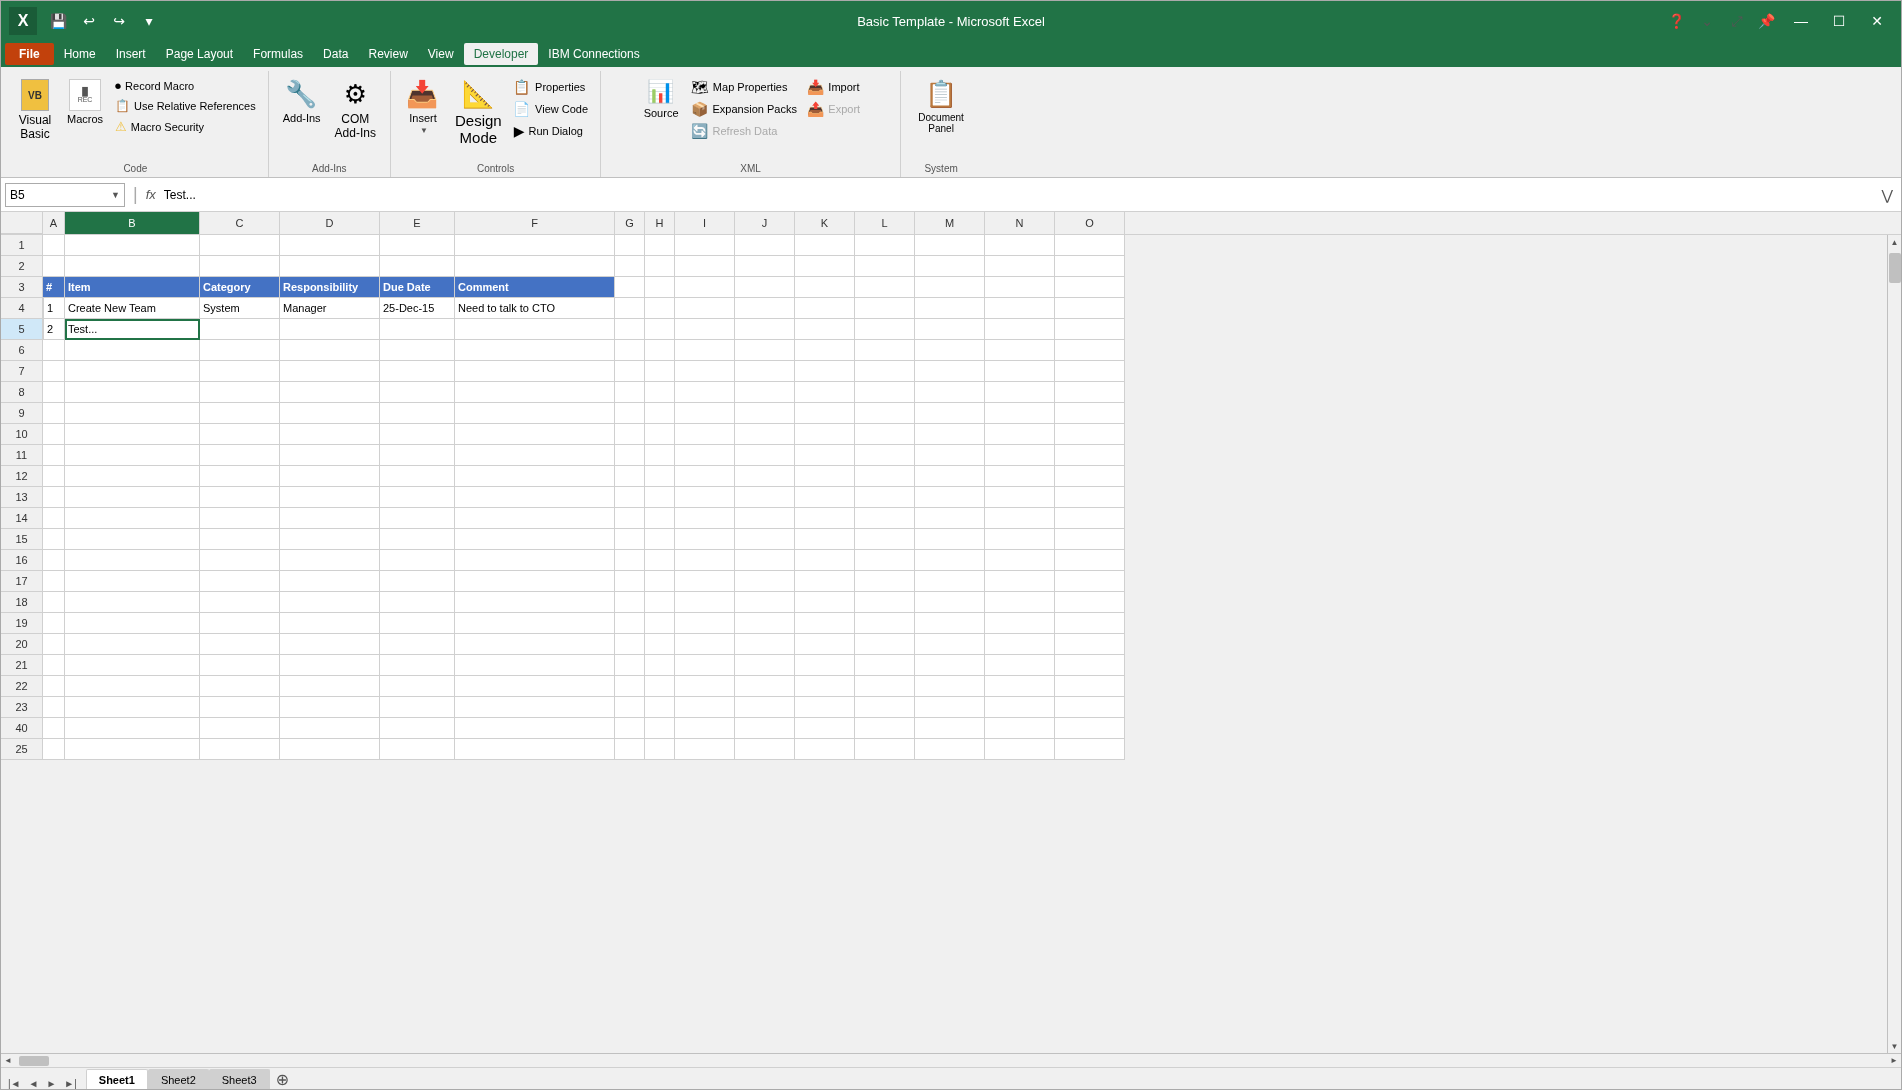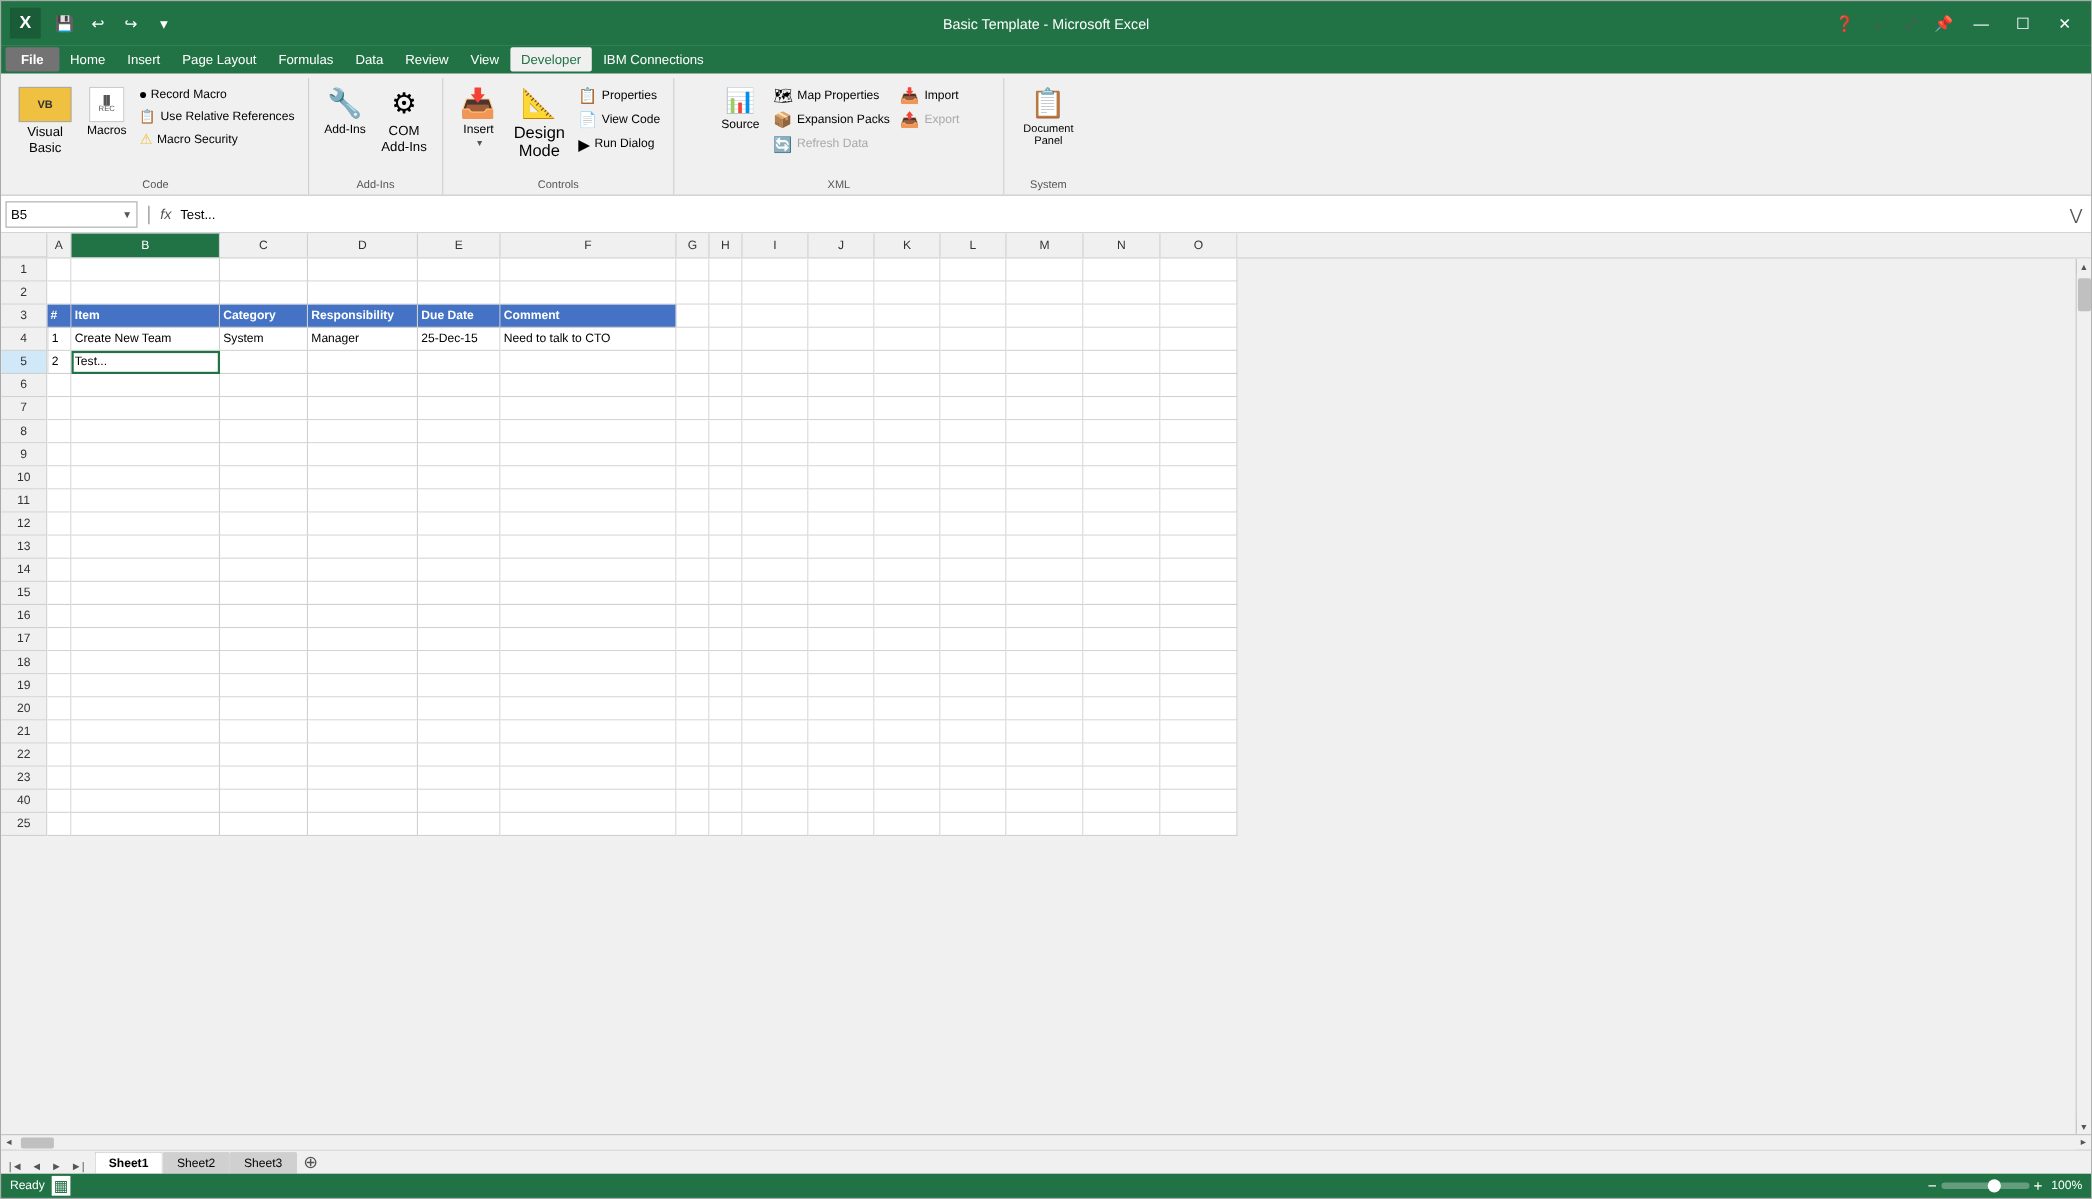--- a/index.html
+++ b/index.html
@@ -35,21 +35,21 @@
       padding: 2px 10px;
       font-size: 12px;
       color: white;
       cursor: pointer;
       border-radius: 2px;
       height: 22px;
       display: flex;
       align-items: center;
     }
     .menu-item.file-btn {
-      background: #737373;
+      background: #c2410c;
       padding: 2px 14px;
       font-weight: bold;
     }
     .menu-item.active-tab { background: #f0f0f0; color: #217346; }
 
     
     .ribbon {
       background: #f0f0f0;
       border-bottom: 1px solid #c0c0c0;
       display: flex;
@@ -272,21 +272,21 @@
     .col-h { width: 30px; }
     .col-i { width: 60px; }
     .col-j { width: 60px; }
     .col-k { width: 60px; }
     .col-l { width: 60px; }
     .col-m { width: 70px; }
     .col-n { width: 70px; }
     .col-o { width: 70px; }
 
     
-    .icon-vb { background: #f0c040; color: #333; font-size: 10px; font-weight: bold; width: 48px; height: 32px; display: flex; align-items: center; justify-content: center; border: 1px solid #aaa; }
+    .icon-vb { background: #f0c040; color: #333; font-size: 10px; font-weight: bold; width: 28px; height: 32px; display: flex; align-items: center; justify-content: center; border: 1px solid #aaa; }
     .icon-macro { background: white; color: #555; font-size: 10px; width: 32px; height: 32px; display: flex; align-items: center; justify-content: center; border: 1px solid #ccc; flex-direction: column; }
     .icon-add-ins { font-size: 26px; }
     .icon-com { font-size: 26px; }
     .icon-insert-ctrl { font-size: 26px; }
     .icon-design { font-size: 26px; }
     .icon-props { font-size: 14px; }
     .icon-viewcode { font-size: 14px; }
     .icon-rundialog { font-size: 14px; }
     .icon-source { font-size: 22px; }
     .icon-map-props { font-size: 14px; }
@@ -986,29 +986,13 @@
         <div class="sheet-nav-btn">►</div>
         <div class="sheet-nav-btn">►|</div>
       </div>
       <div class="sheet-tab active">Sheet1</div>
       <div class="sheet-tab">Sheet2</div>
       <div class="sheet-tab">Sheet3</div>
       <div class="add-sheet-btn">⊕</div>
     </div>
   </div>
 
-  <div class="status-bar">
-    <div class="status-left">
-      <span>Ready</span>
-      <span style="font-size:14px; background:#fff; color:#217346; padding:1px 2px;">▦</span>
-    </div>
-    <div class="status-right">
-      <div class="zoom-ctrl">
-        <span style="cursor:pointer; font-size:14px;">−</span>
-        <div class="zoom-slider">
-          <div class="zoom-thumb"></div>
-        </div>
-        <span style="cursor:pointer; font-size:14px;">+</span>
-        <span style="margin-left:4px;">100%</span>
-      </div>
-    </div>
-  </div>
 </div>
 
 </body></html>

